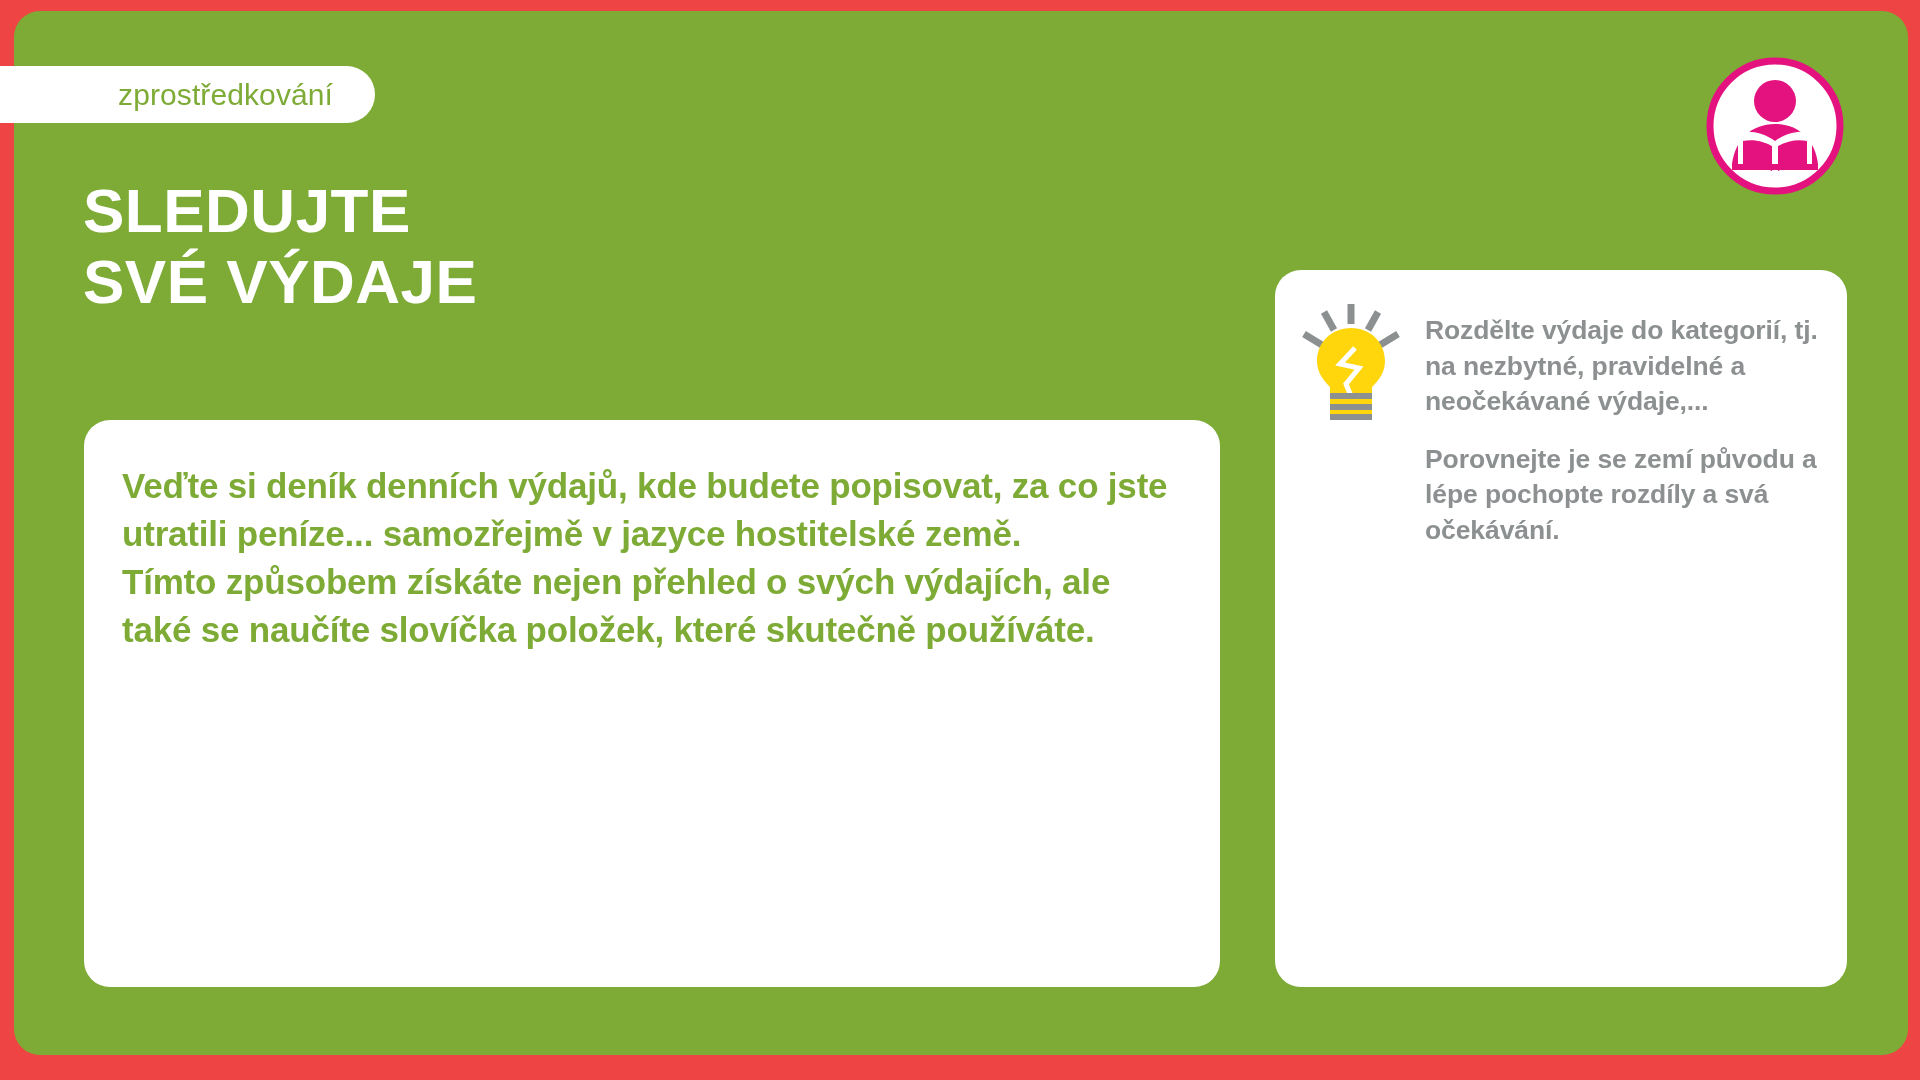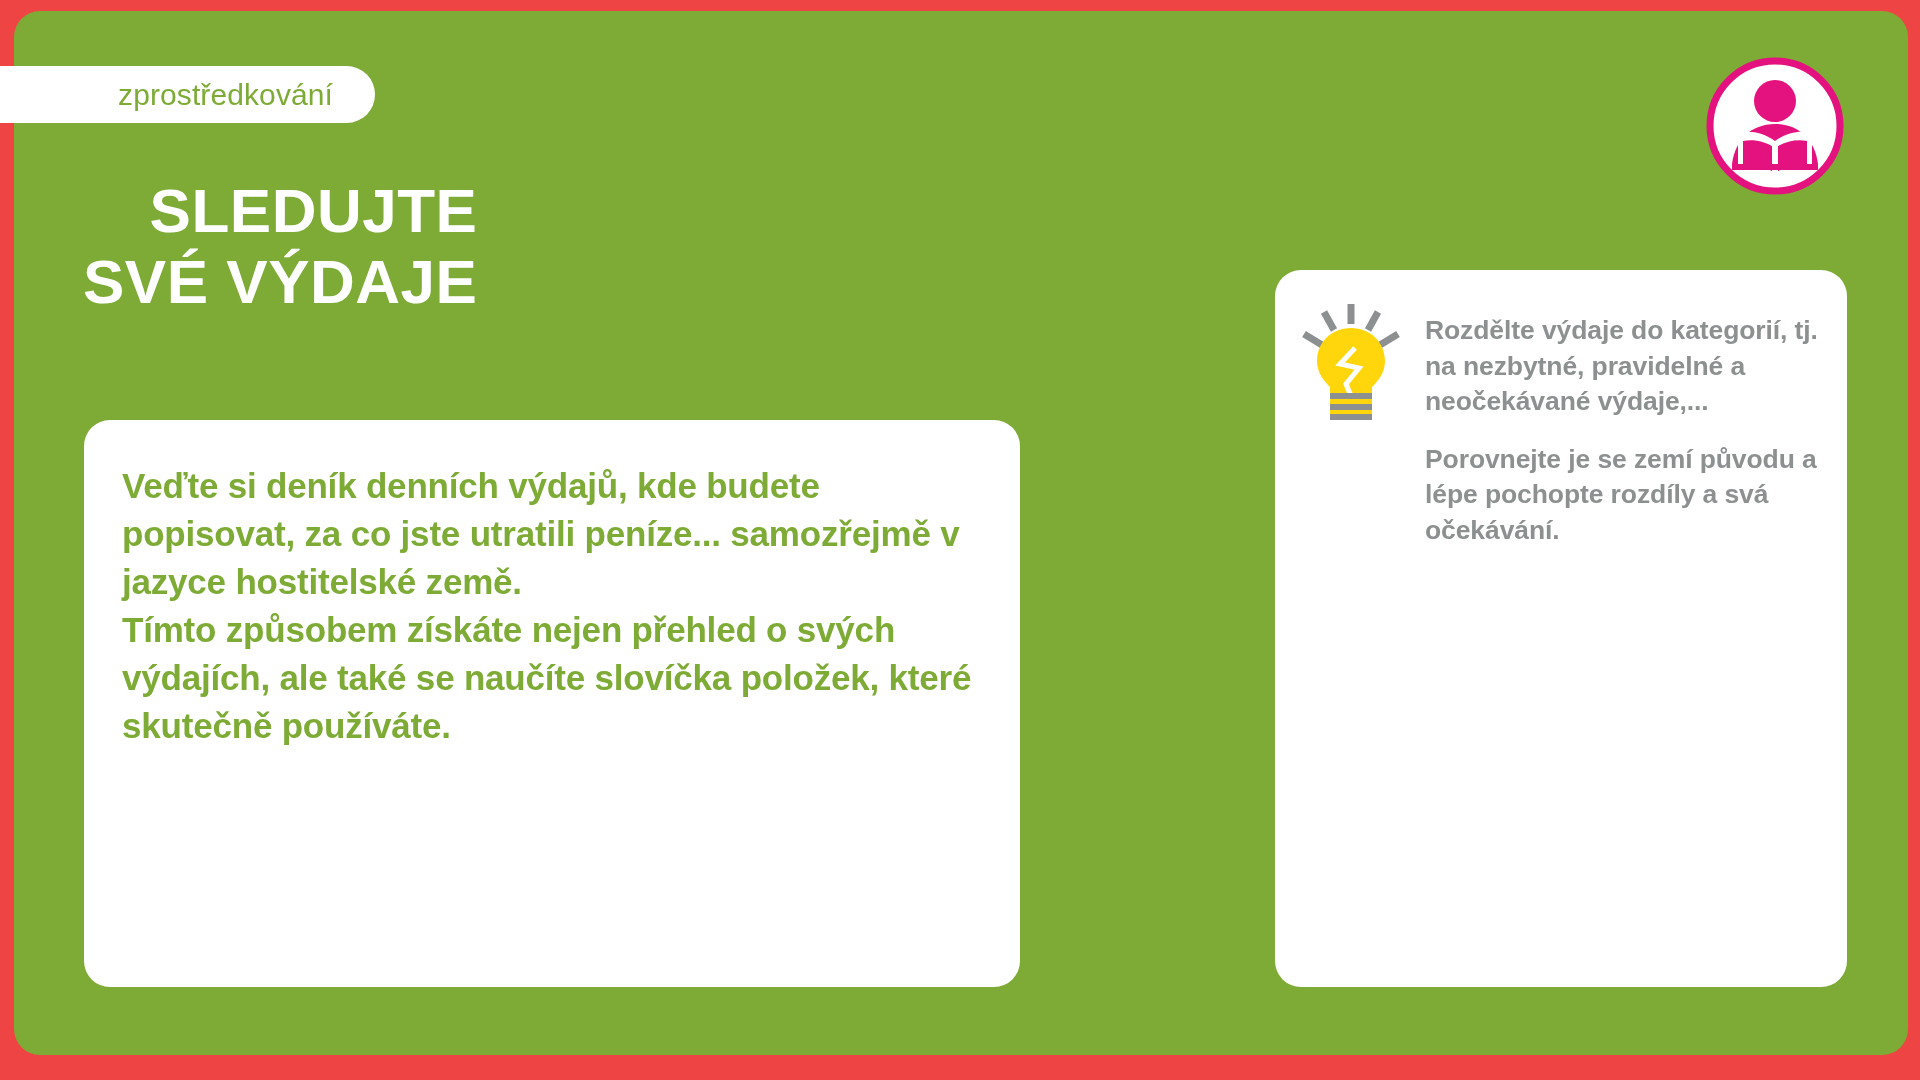--- a/index.html
+++ b/index.html
@@ -70,29 +70,28 @@
   .headline {
     position: absolute;
     left: 83px;
     top: 176px;
     color: #ffffff;
     font-size: 62px;
     font-weight: 700;
     line-height: 1.14;
     letter-spacing: 0.5px;
     white-space: pre-line;
-    text-align: right;
   }
 
   
   .main-card {
     position: absolute;
     left: 84px;
     top: 420px;
-    width: 936px;
+    width: 1136px;
     height: 567px;
     background: #ffffff;
     border-radius: 26px;
     box-sizing: border-box;
     padding: 42px 46px 30px 38px;
   }
   .main-card-body {
     color: #7DAB36;
     font-size: 35px;
     font-weight: 700;

